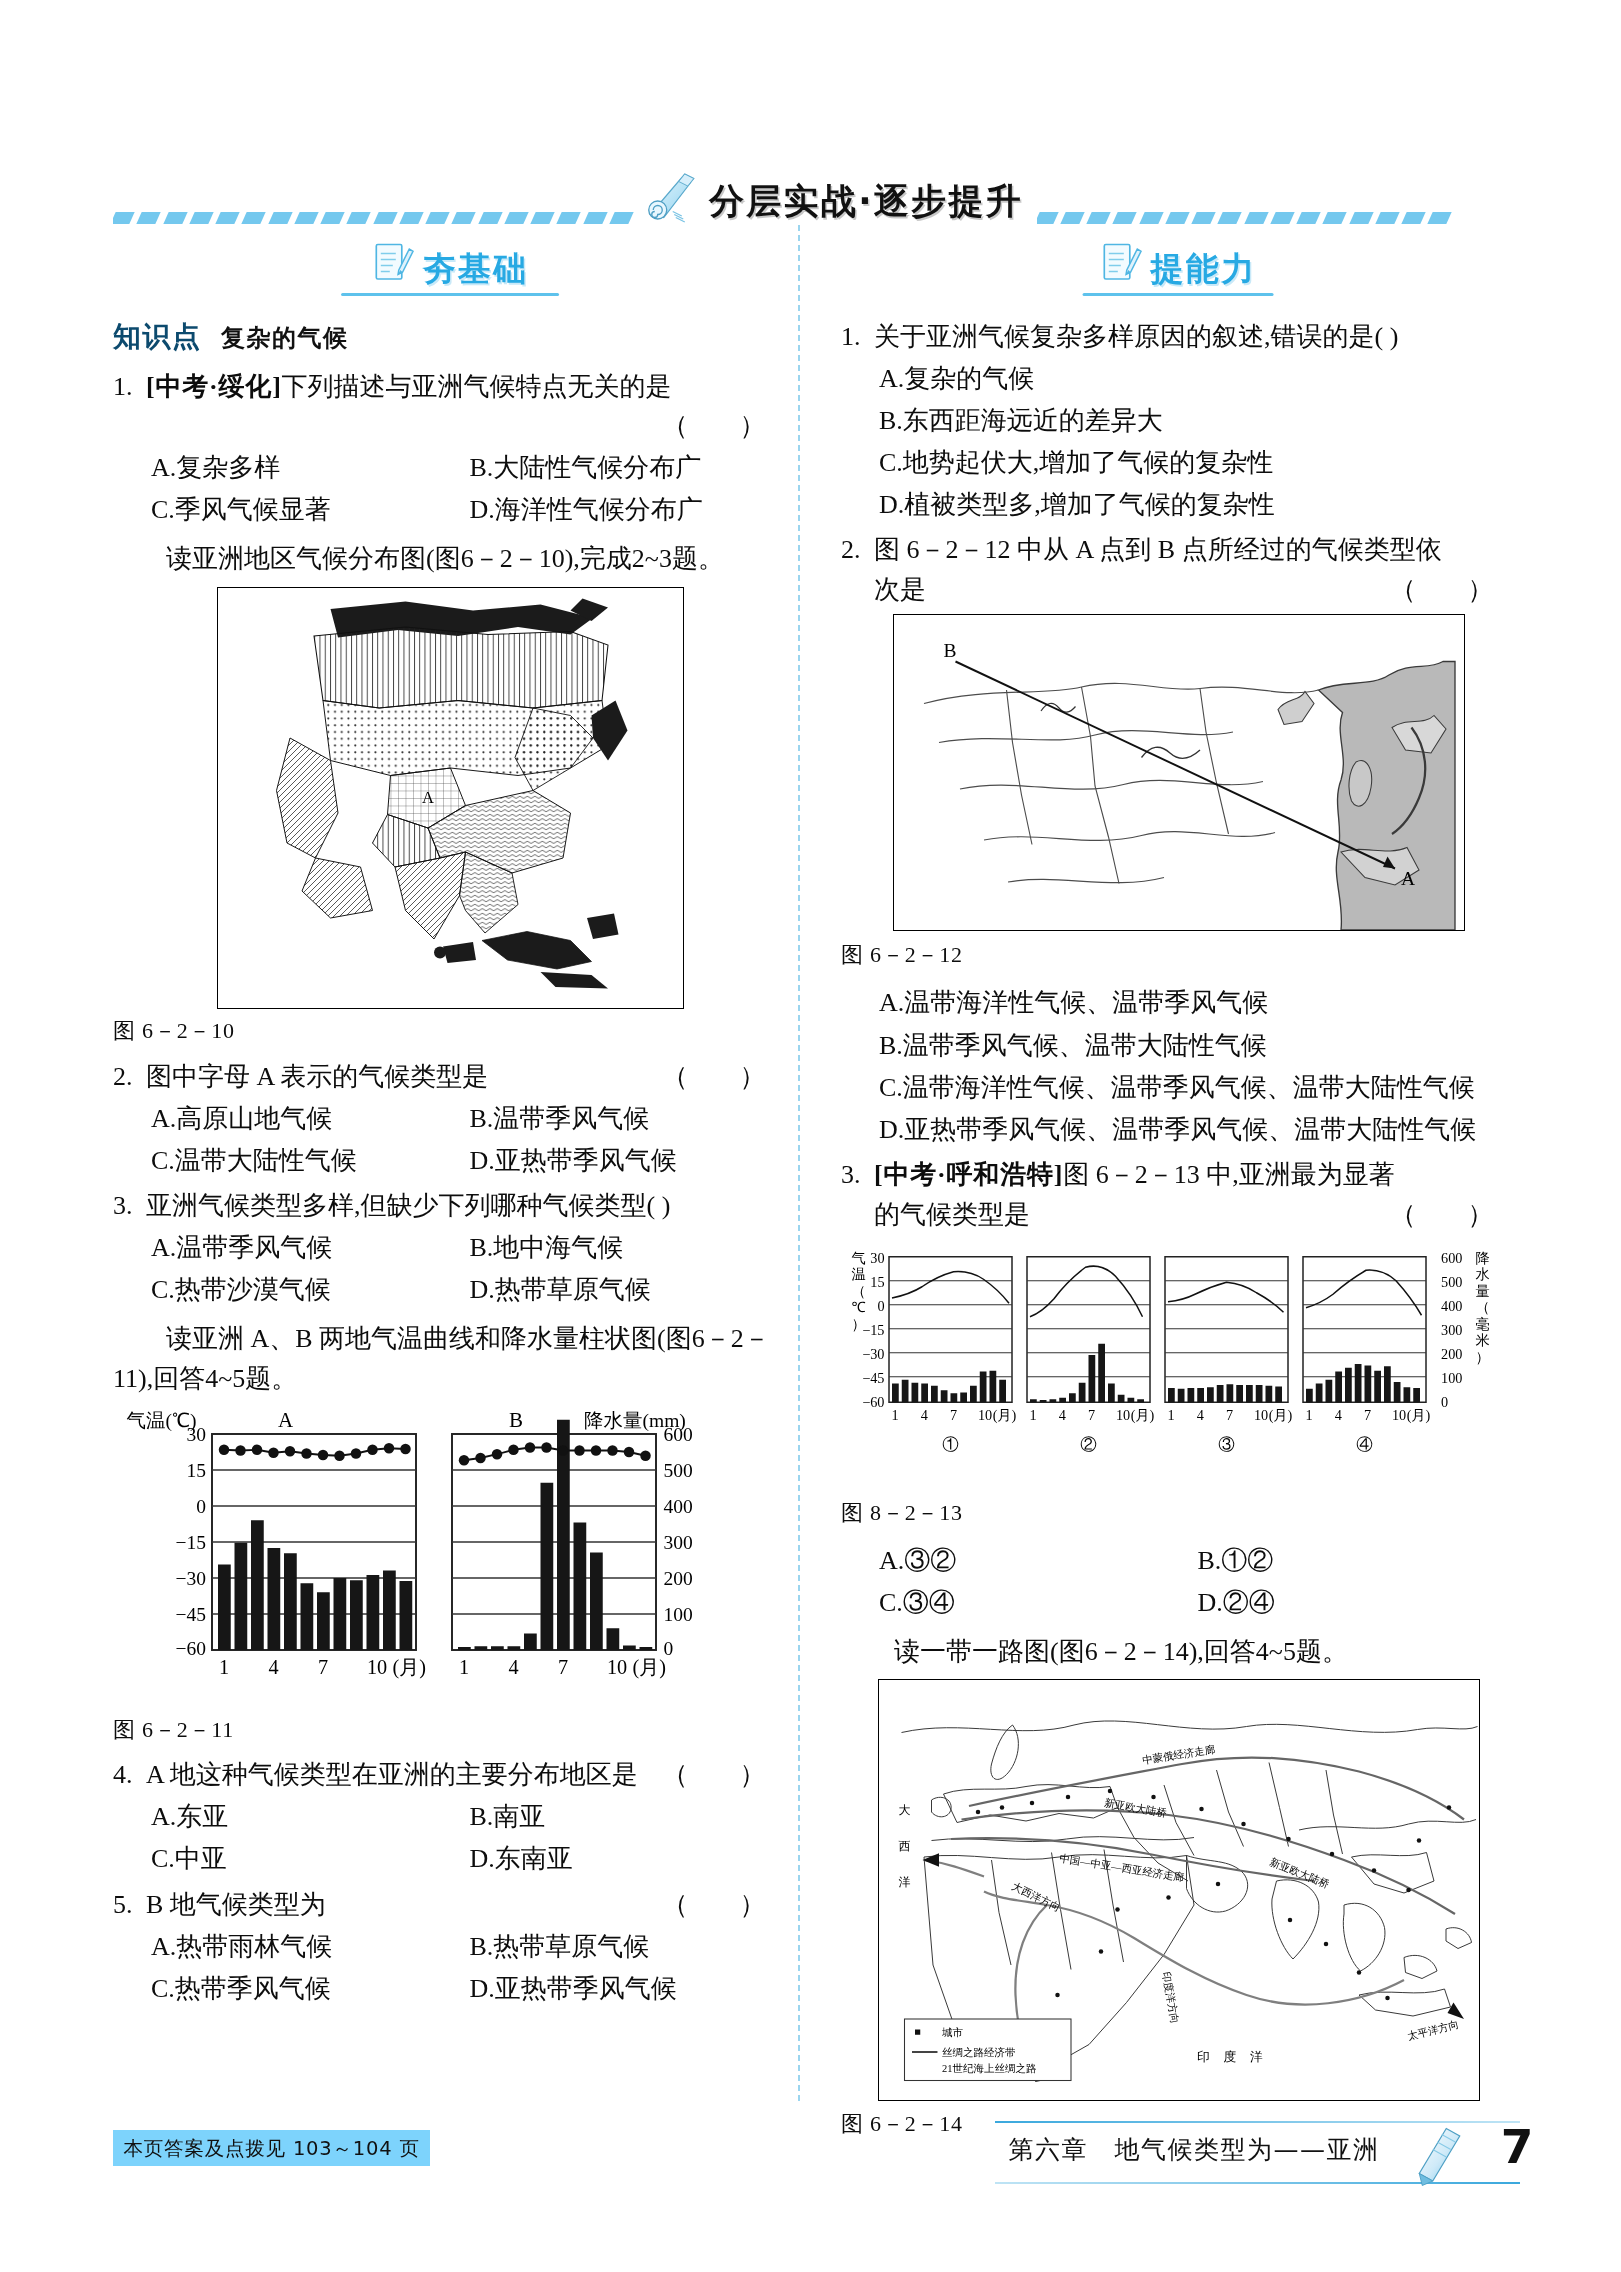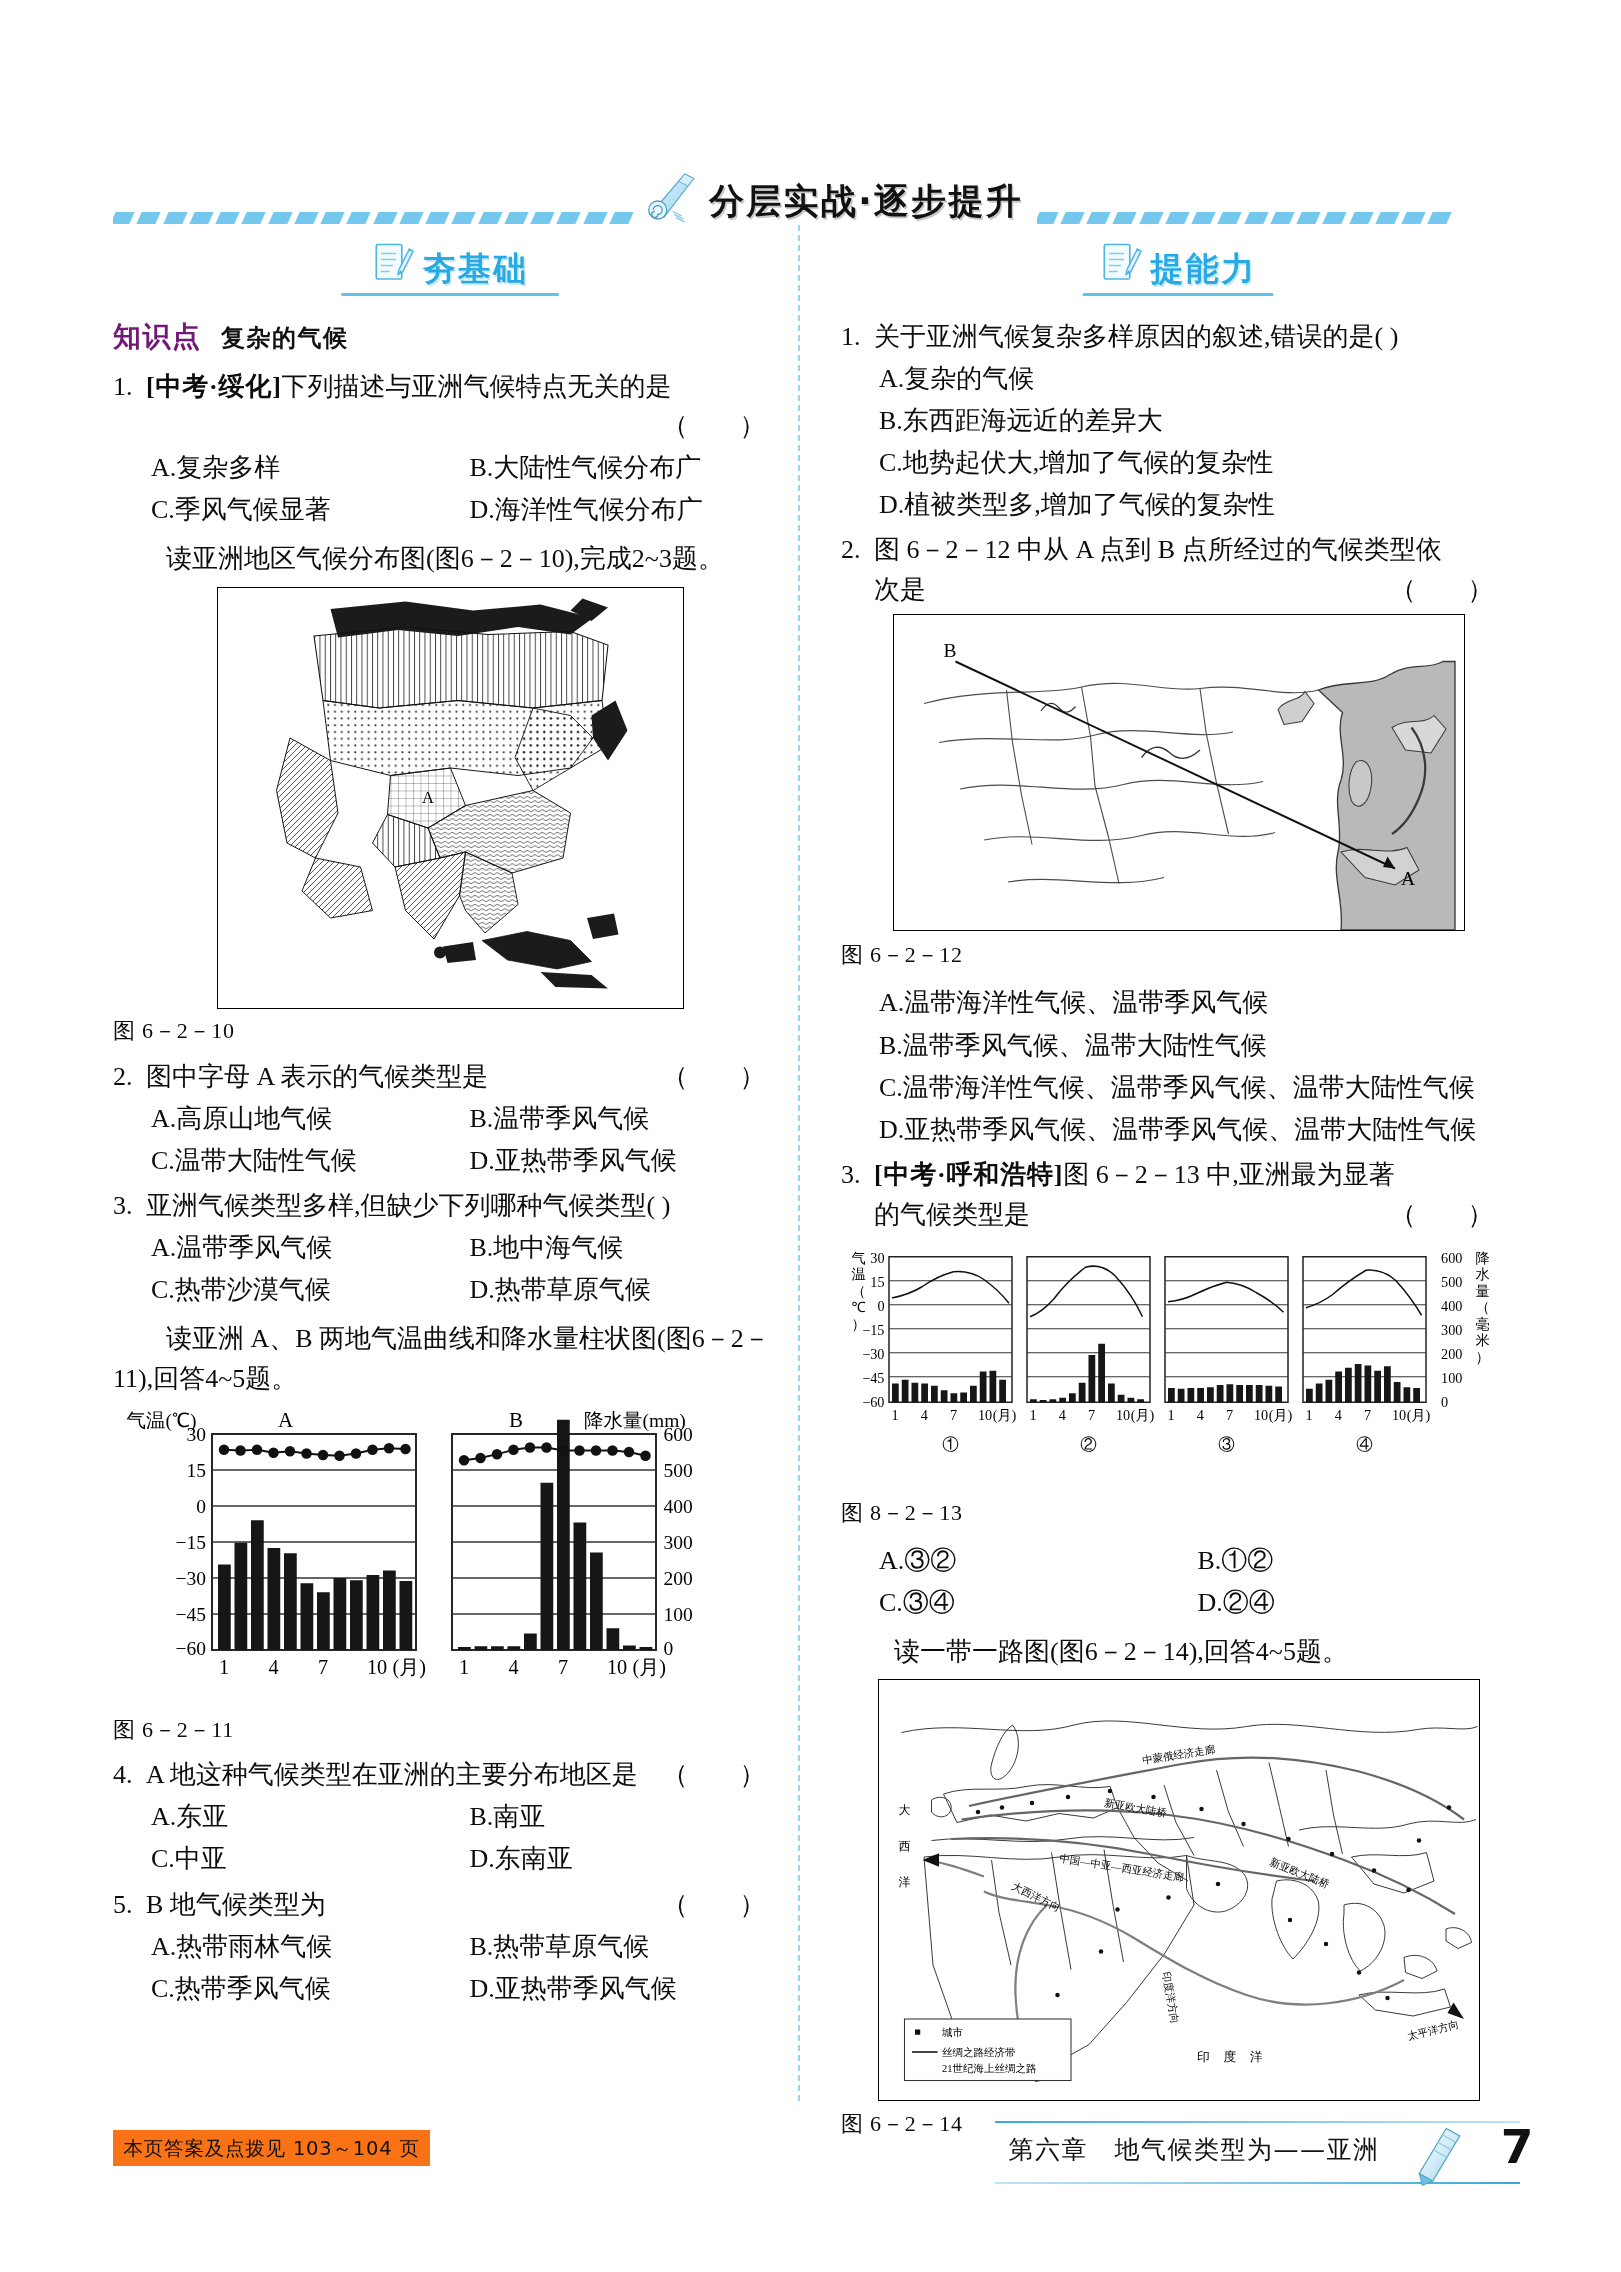--- a/index.html
+++ b/index.html
@@ -39,21 +39,21 @@
   .sect-icon{width:41px;height:45px;position:relative;margin-right:9px;}
   .sect-text{font-family:"DejaVu Sans","Liberation Sans",sans-serif;
              font-size:33px;font-weight:bold;color:#27a9e3;letter-spacing:2.3px;
              text-shadow:1.5px 1.5px 0 rgba(39,169,227,0.25);line-height:1;}
   .sect-underline{position:absolute;left:50%;transform:translateX(-50%);
                   bottom:-10.5px;width:218px;height:3px;background:#5ec2ec;border-radius:1.5px;}
   .sect-right .sect-underline{width:191px;}
 
   
   .kp{display:flex;align-items:baseline;margin:6px 0 10.5px 0;font-size:28px;}
-  .kp-tag{color:#701a75;font-weight:bold;letter-spacing:1.5px;
+  .kp-tag{color:#0c4a6e;font-weight:bold;letter-spacing:1.5px;
           font-family:"DejaVu Sans","Liberation Sans",sans-serif;font-size:28px;}
   .kp-title{margin-left:19.5px;font-weight:bold;letter-spacing:1.5px;color:#111;
             font-family:"DejaVu Sans","Liberation Sans",sans-serif;font-size:24px;}
 
   
   .q{margin:0 0 4.5px 0;font-size:26px;line-height:1.52;position:relative;}
   .q-head{display:flex;align-items:flex-start;}
   .q-num{flex:0 0 auto;width:33px;text-align:left;}
   .q-body{flex:1 1 auto;position:relative;}
   .q-text{display:inline;}
@@ -82,21 +82,21 @@
   #fig12 svg{display:block;width:100%;height:100%;}
 
   
   .four-wrap{position:relative;width:675px;height:248px;margin:6px 0 0 0;}
 
   
   #fig14{width:600px;height:420px;}
   #fig14 svg{display:block;width:100%;height:100%;}
 
   
-  .ans-note{position:absolute;left:113px;top:2130px;background:#f97316;
+  .ans-note{position:absolute;left:113px;top:2130px;background:#7dd3fc;
             padding:4.5px 10.5px;font-size:19.5px;letter-spacing:0.8px;color:#111;
             font-family:"DejaVu Sans","Liberation Sans",sans-serif;}
   .foot-right{position:absolute;right:86px;top:2116px;width:540px;height:90px;}
   .foot-rule{position:absolute;left:0;top:4.5px;width:525px;height:2.3px;
              background:linear-gradient(to right,#3aa8dd,#bfe4f5);}
   .foot-rule2{position:absolute;left:0;top:66px;width:525px;height:2.3px;
              background:linear-gradient(to right,#bfe4f5,#3aa8dd);}
   .foot-text{position:absolute;left:13.5px;top:16.5px;font-size:25px;letter-spacing:1.5px;
              font-family:"DejaVu Sans","Liberation Sans",sans-serif;color:#111;white-space:nowrap;}
   .page-no{position:absolute;right:1.5px;top:3px;font-size:47px;font-weight:bold;

